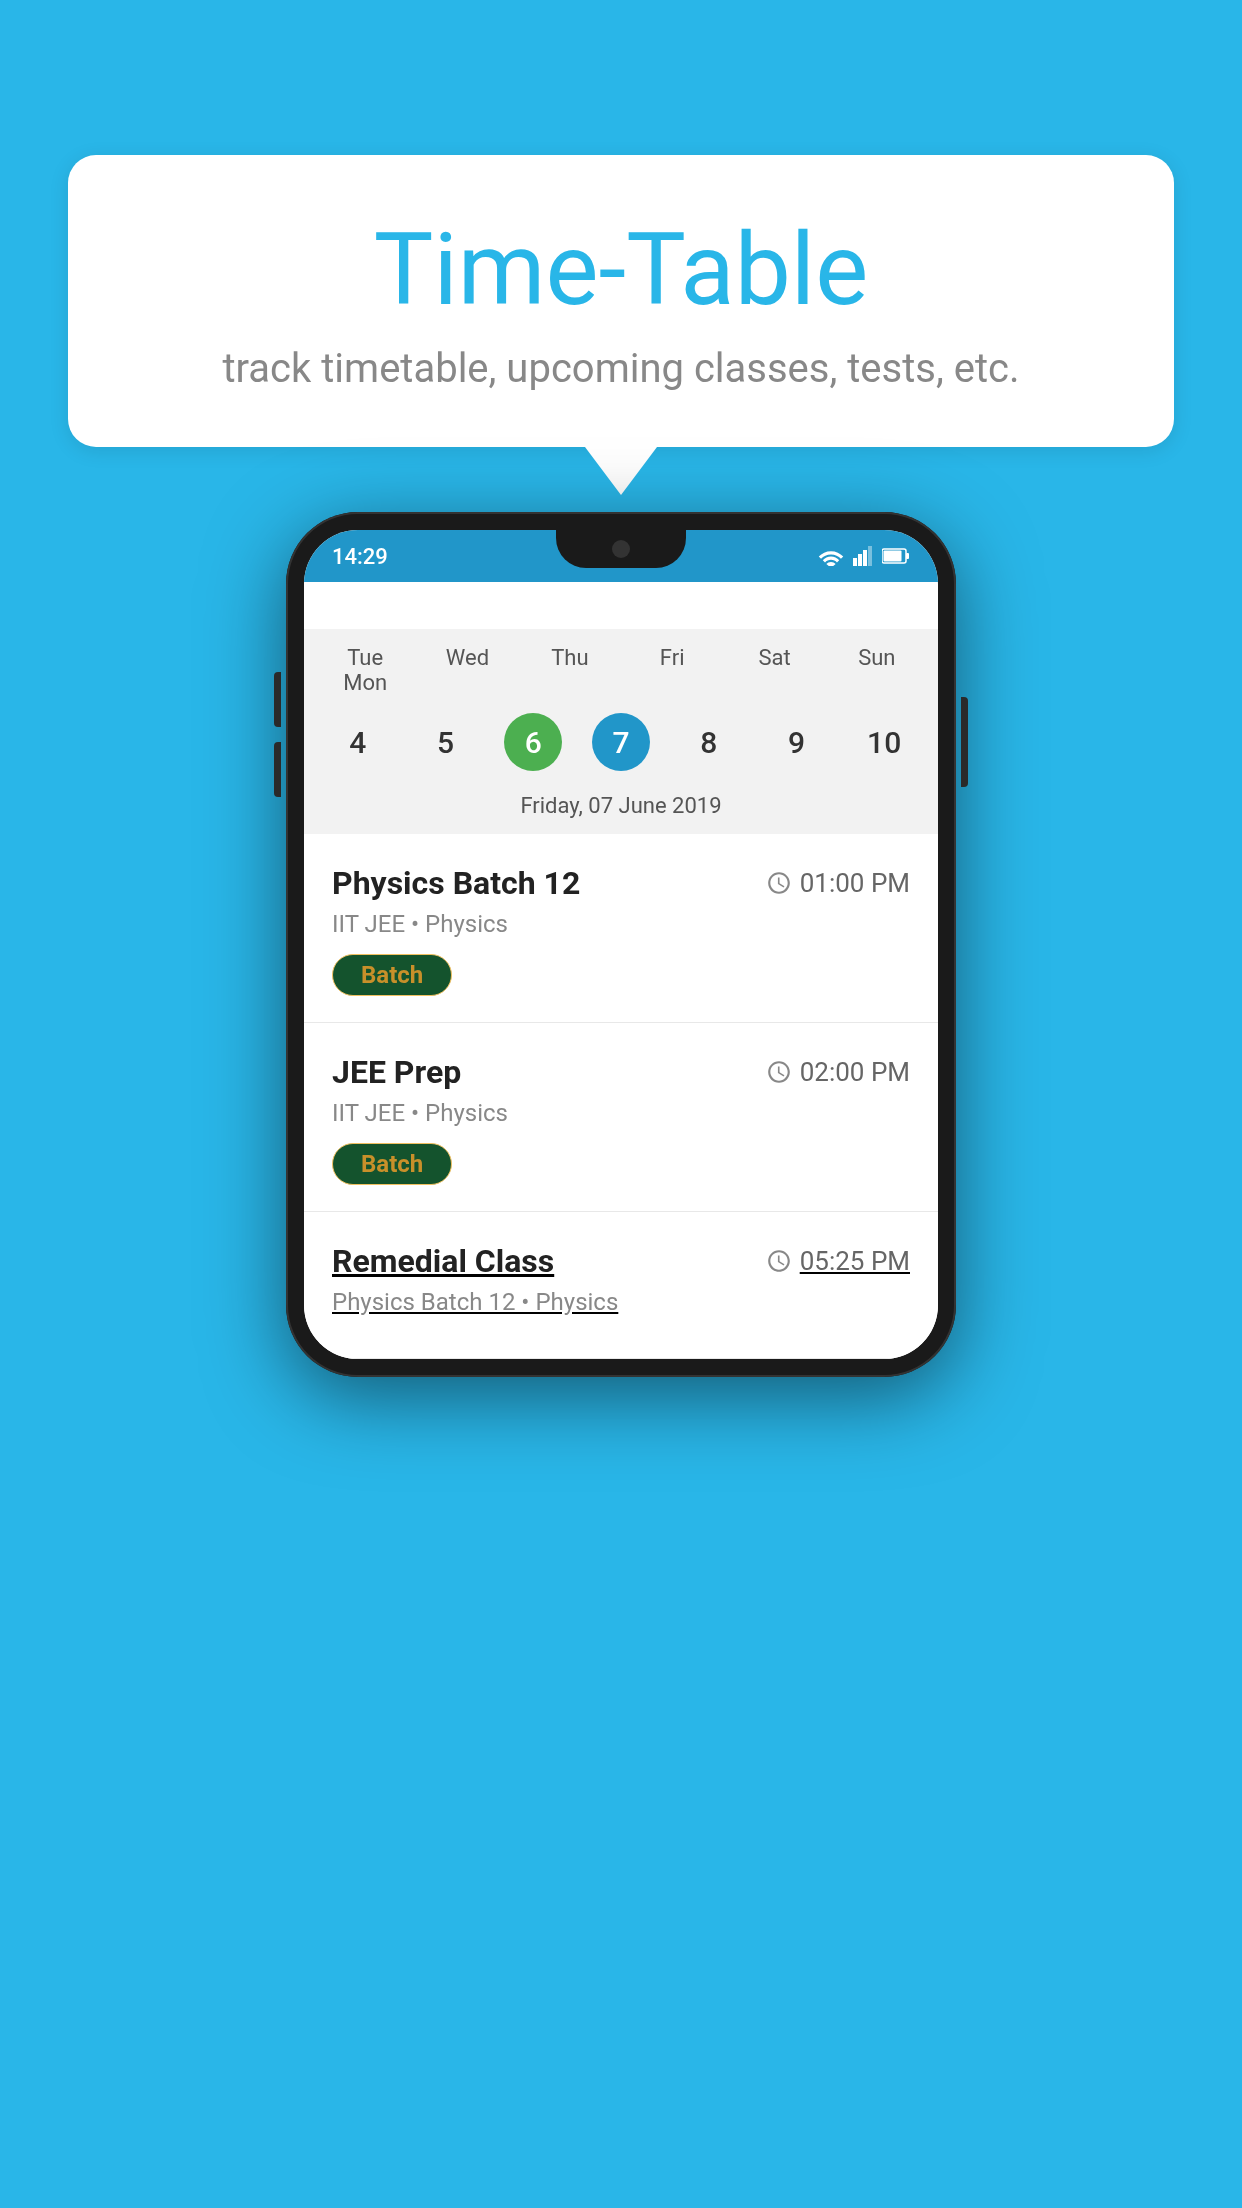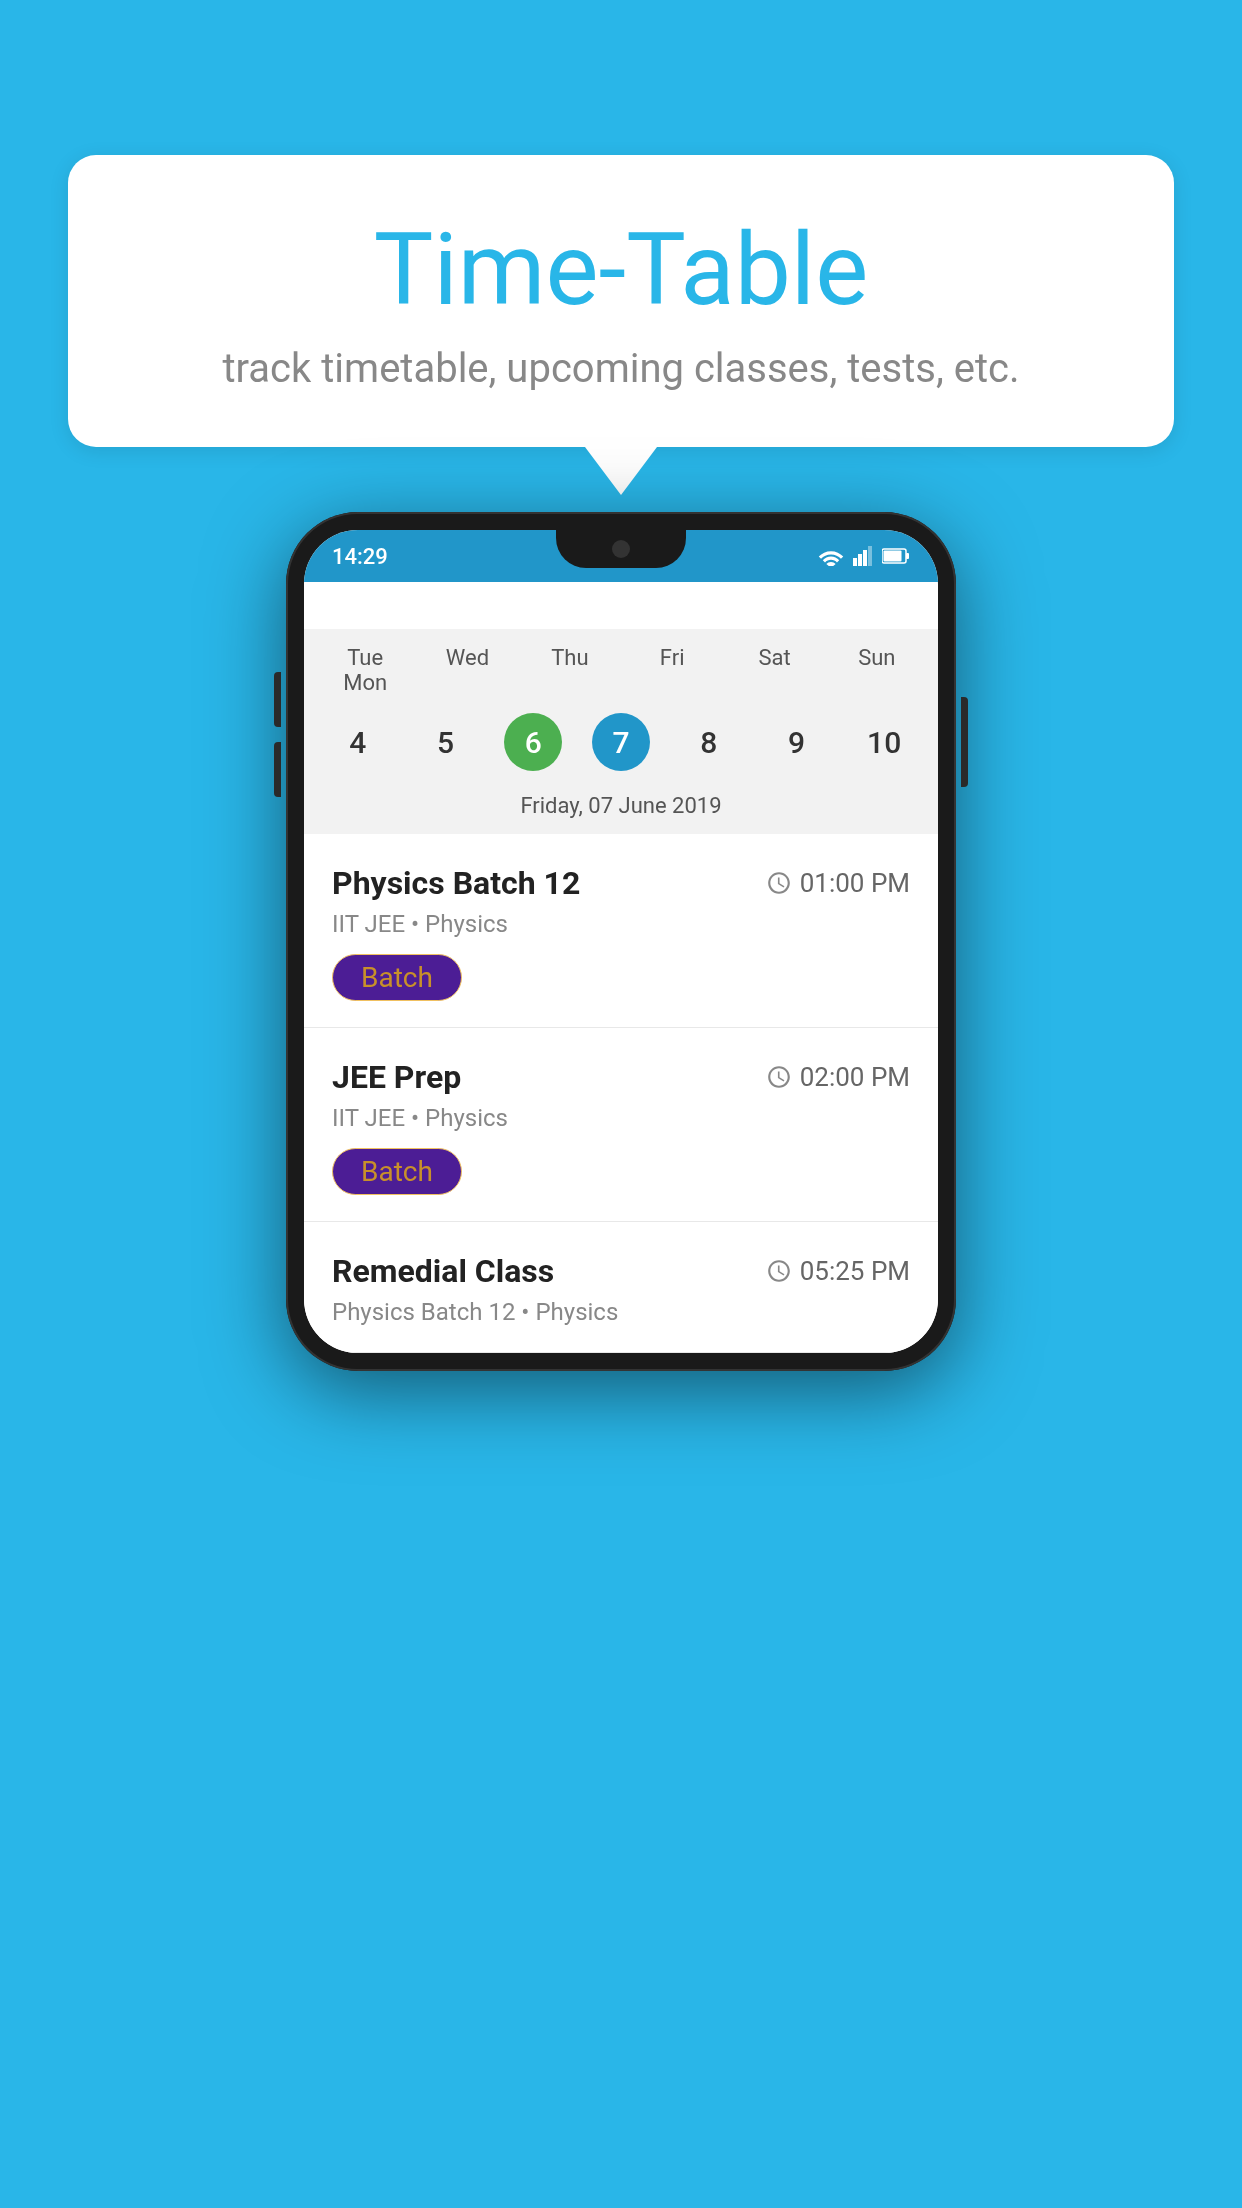--- a/index.html
+++ b/index.html
@@ -255,27 +255,27 @@
     }
 
     .schedule-subtitle {
       font-size: 24px;
       color: #888;
       margin-bottom: 16px;
     }
 
     .batch-tag {
       display: inline-block;
-      background: #4c1d95;
+      background: #14532d;
       color: #C8902A;
       border: 1.5px solid #F0C060;
       border-radius: 30px;
       padding: 6px 28px;
-      font-size: 28px;
-      font-weight: 400;
+      font-size: 24px;
+      font-weight: 700;
     }
 
     .phone-screen {
       border-radius: 54px;
       overflow: hidden;
       background: #fff;
     }
 
     
     .volume-btn {
@@ -389,21 +389,21 @@
               <svg width="26" height="26" viewBox="0 0 24 24" fill="#888">
                 <path d="M12 2C6.48 2 2 6.48 2 12s4.48 10 10 10 10-4.48 10-10S17.52 2 12 2zm0 18c-4.41 0-8-3.59-8-8s3.59-8 8-8 8 3.59 8 8-3.59 8-8 8zm.5-13H11v6l5.25 3.15.75-1.23-4.5-2.67V7z"></path>
               </svg>
               <span>02:00 PM</span>
             </div>
           </div>
           <div class="schedule-subtitle">IIT JEE • Physics</div>
           <div class="batch-tag">Batch</div>
         </div>
 
-        <div class="schedule-item" style="padding-bottom: 10px;">
+        <div class="schedule-item" style="padding-bottom: 26px; text-decoration: underline;">
           <div class="schedule-item-header">
             <div class="schedule-title">Remedial Class</div>
             <div class="schedule-time">
               <svg width="26" height="26" viewBox="0 0 24 24" fill="#888">
                 <path d="M12 2C6.48 2 2 6.48 2 12s4.48 10 10 10 10-4.48 10-10S17.52 2 12 2zm0 18c-4.41 0-8-3.59-8-8s3.59-8 8-8 8 3.59 8 8-3.59 8-8 8zm.5-13H11v6l5.25 3.15.75-1.23-4.5-2.67V7z"></path>
               </svg>
               <span>05:25 PM</span>
             </div>
           </div>
           <div class="schedule-subtitle">Physics Batch 12 • Physics</div>

